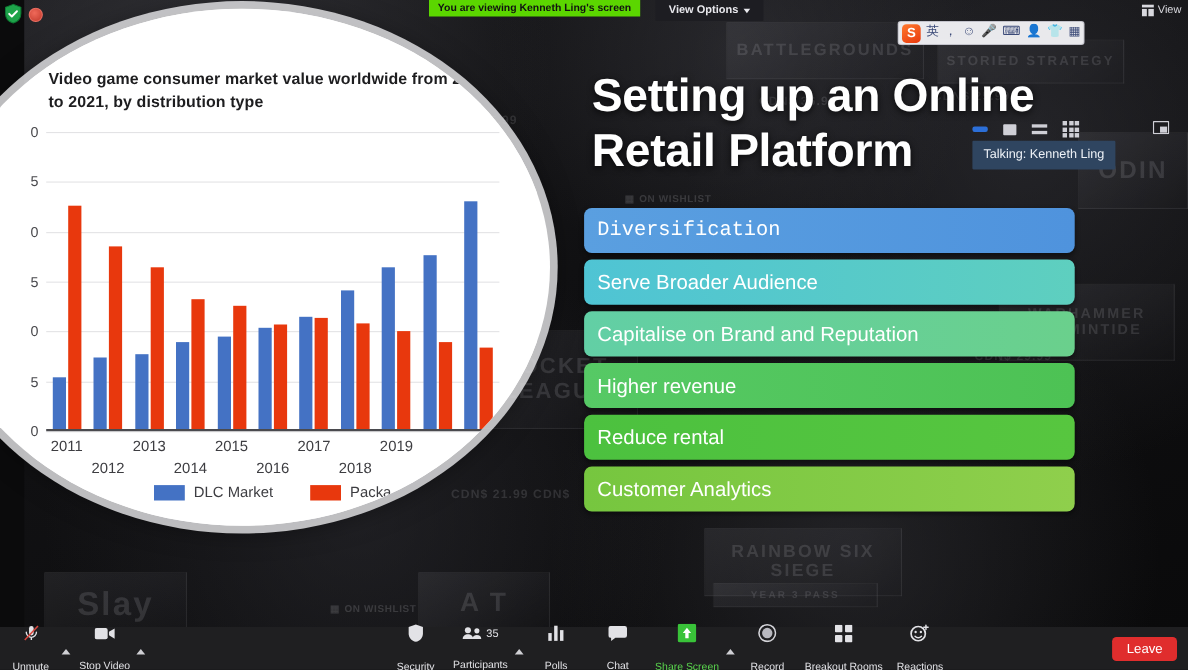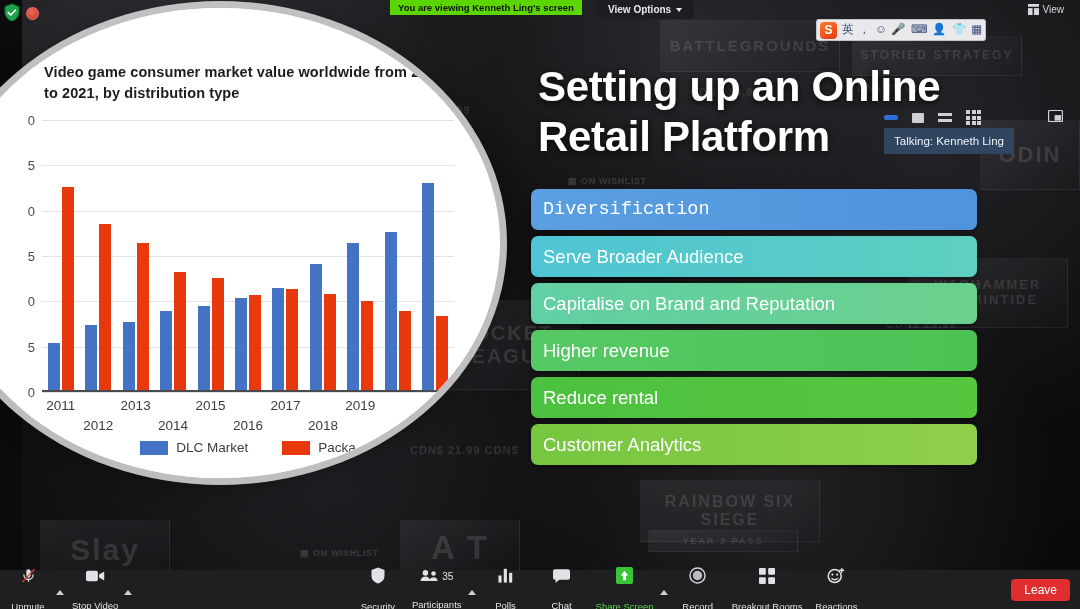--- a/index.html
+++ b/index.html
@@ -111,21 +111,21 @@
     display: flex; align-items: center; padding: 0 8px; white-space: nowrap;
   }
   .top-viewopts {
     position: absolute; left: 596px; top: 0; height: 19px;
     background: #1d1d22; color: #e9e9ee; font-size: 10px; font-weight: bold;
     display: flex; align-items: center; gap: 5px; padding: 0 12px; white-space: nowrap;
   }
   .caret-d { width: 0; height: 0; border-left: 3.5px solid transparent; border-right: 3.5px solid transparent; border-top: 4px solid currentColor; }
 
   .top-view-btn {
-    position: absolute; right: 16px; top: 4px;
+    position: absolute; right: 6px; top: 4px;
     display: flex; align-items: center; gap: 4px;
     color: #d8d8de; font-size: 10px;
   }
 
   .shield-tl { position: absolute; left: 2px; top: 2px; width: 20px; height: 21px; }
   .reddot-tl {
     position: absolute; left: 26px; top: 7px; width: 13px; height: 13px; border-radius: 50%;
     background: radial-gradient(circle at 40% 35%, #f06a5a, #c0392b);
     border: 1px solid rgba(255,140,130,.5);
   }
@@ -196,21 +196,21 @@
   <div class="screenshare">
     <div id="bg-tiles">
         <div class="bg-tile" style="left: 660px; top: 20px; width: 180px; height: 52px; font-size: 15px;">BATTLEGROUNDS</div>
         <div class="bg-tile" style="left: 852px; top: 36px; width: 170px; height: 40px; font-size: 12px;">STORIED STRATEGY</div>
         <div class="bg-tile" style="left: 980px; top: 120px; width: 100px; height: 70px; font-size: 22px;">ODIN</div>
         <div class="bg-tile" style="left: 908px; top: 258px; width: 160px; height: 70px; font-size: 13px;">WARHAMMER VERMINTIDE</div>
         <div class="bg-tile" style="left: 430px; top: 300px; width: 150px; height: 90px; font-size: 20px;">ROCKET LEAGUE</div>
         <div class="bg-tile" style="left: 40px; top: 520px; width: 130px; height: 60px; font-size: 30px;">Slay</div>
         <div class="bg-tile" style="left: 640px; top: 480px; width: 180px; height: 62px; font-size: 16px;">RAINBOW SIX SIEGE</div>
         <div class="bg-tile" style="left: 648px; top: 530px; width: 150px; height: 22px; font-size: 9px;">YEAR 3 PASS</div>
-        <div class="bg-tile" style="left: 400px; top: 520px; width: 120px; height: 55px; font-size: 33px;">A T</div>
+        <div class="bg-tile" style="left: 380px; top: 520px; width: 120px; height: 55px; font-size: 24px;">A T</div>
         <div class="bg-price" style="left: 690px; top: 86px;">CDN$ 36.99</div>
         <div class="bg-price" style="left: 400px; top: 104px;">CDN$ 45.99</div>
         <div class="bg-price" style="left: 848px; top: 82px;">CDN$ 25.99</div>
         <div class="bg-price" style="left: 410px; top: 444px;">CDN$ 21.99 CDN$</div>
         <div class="bg-price" style="left: 892px; top: 206px;">CDN$ 19.99</div>
         <div class="bg-price" style="left: 886px; top: 318px;">CDN$ 29.99</div>
         <div class="bg-price" style="left: 888px; top: 452px;">CDN$ 14.99</div>
         <div class="bg-wishlist" style="left: 568px; top: 176px;">
           <span class="wl-ico">▦</span>
           <span>ON WISHLIST</span>

